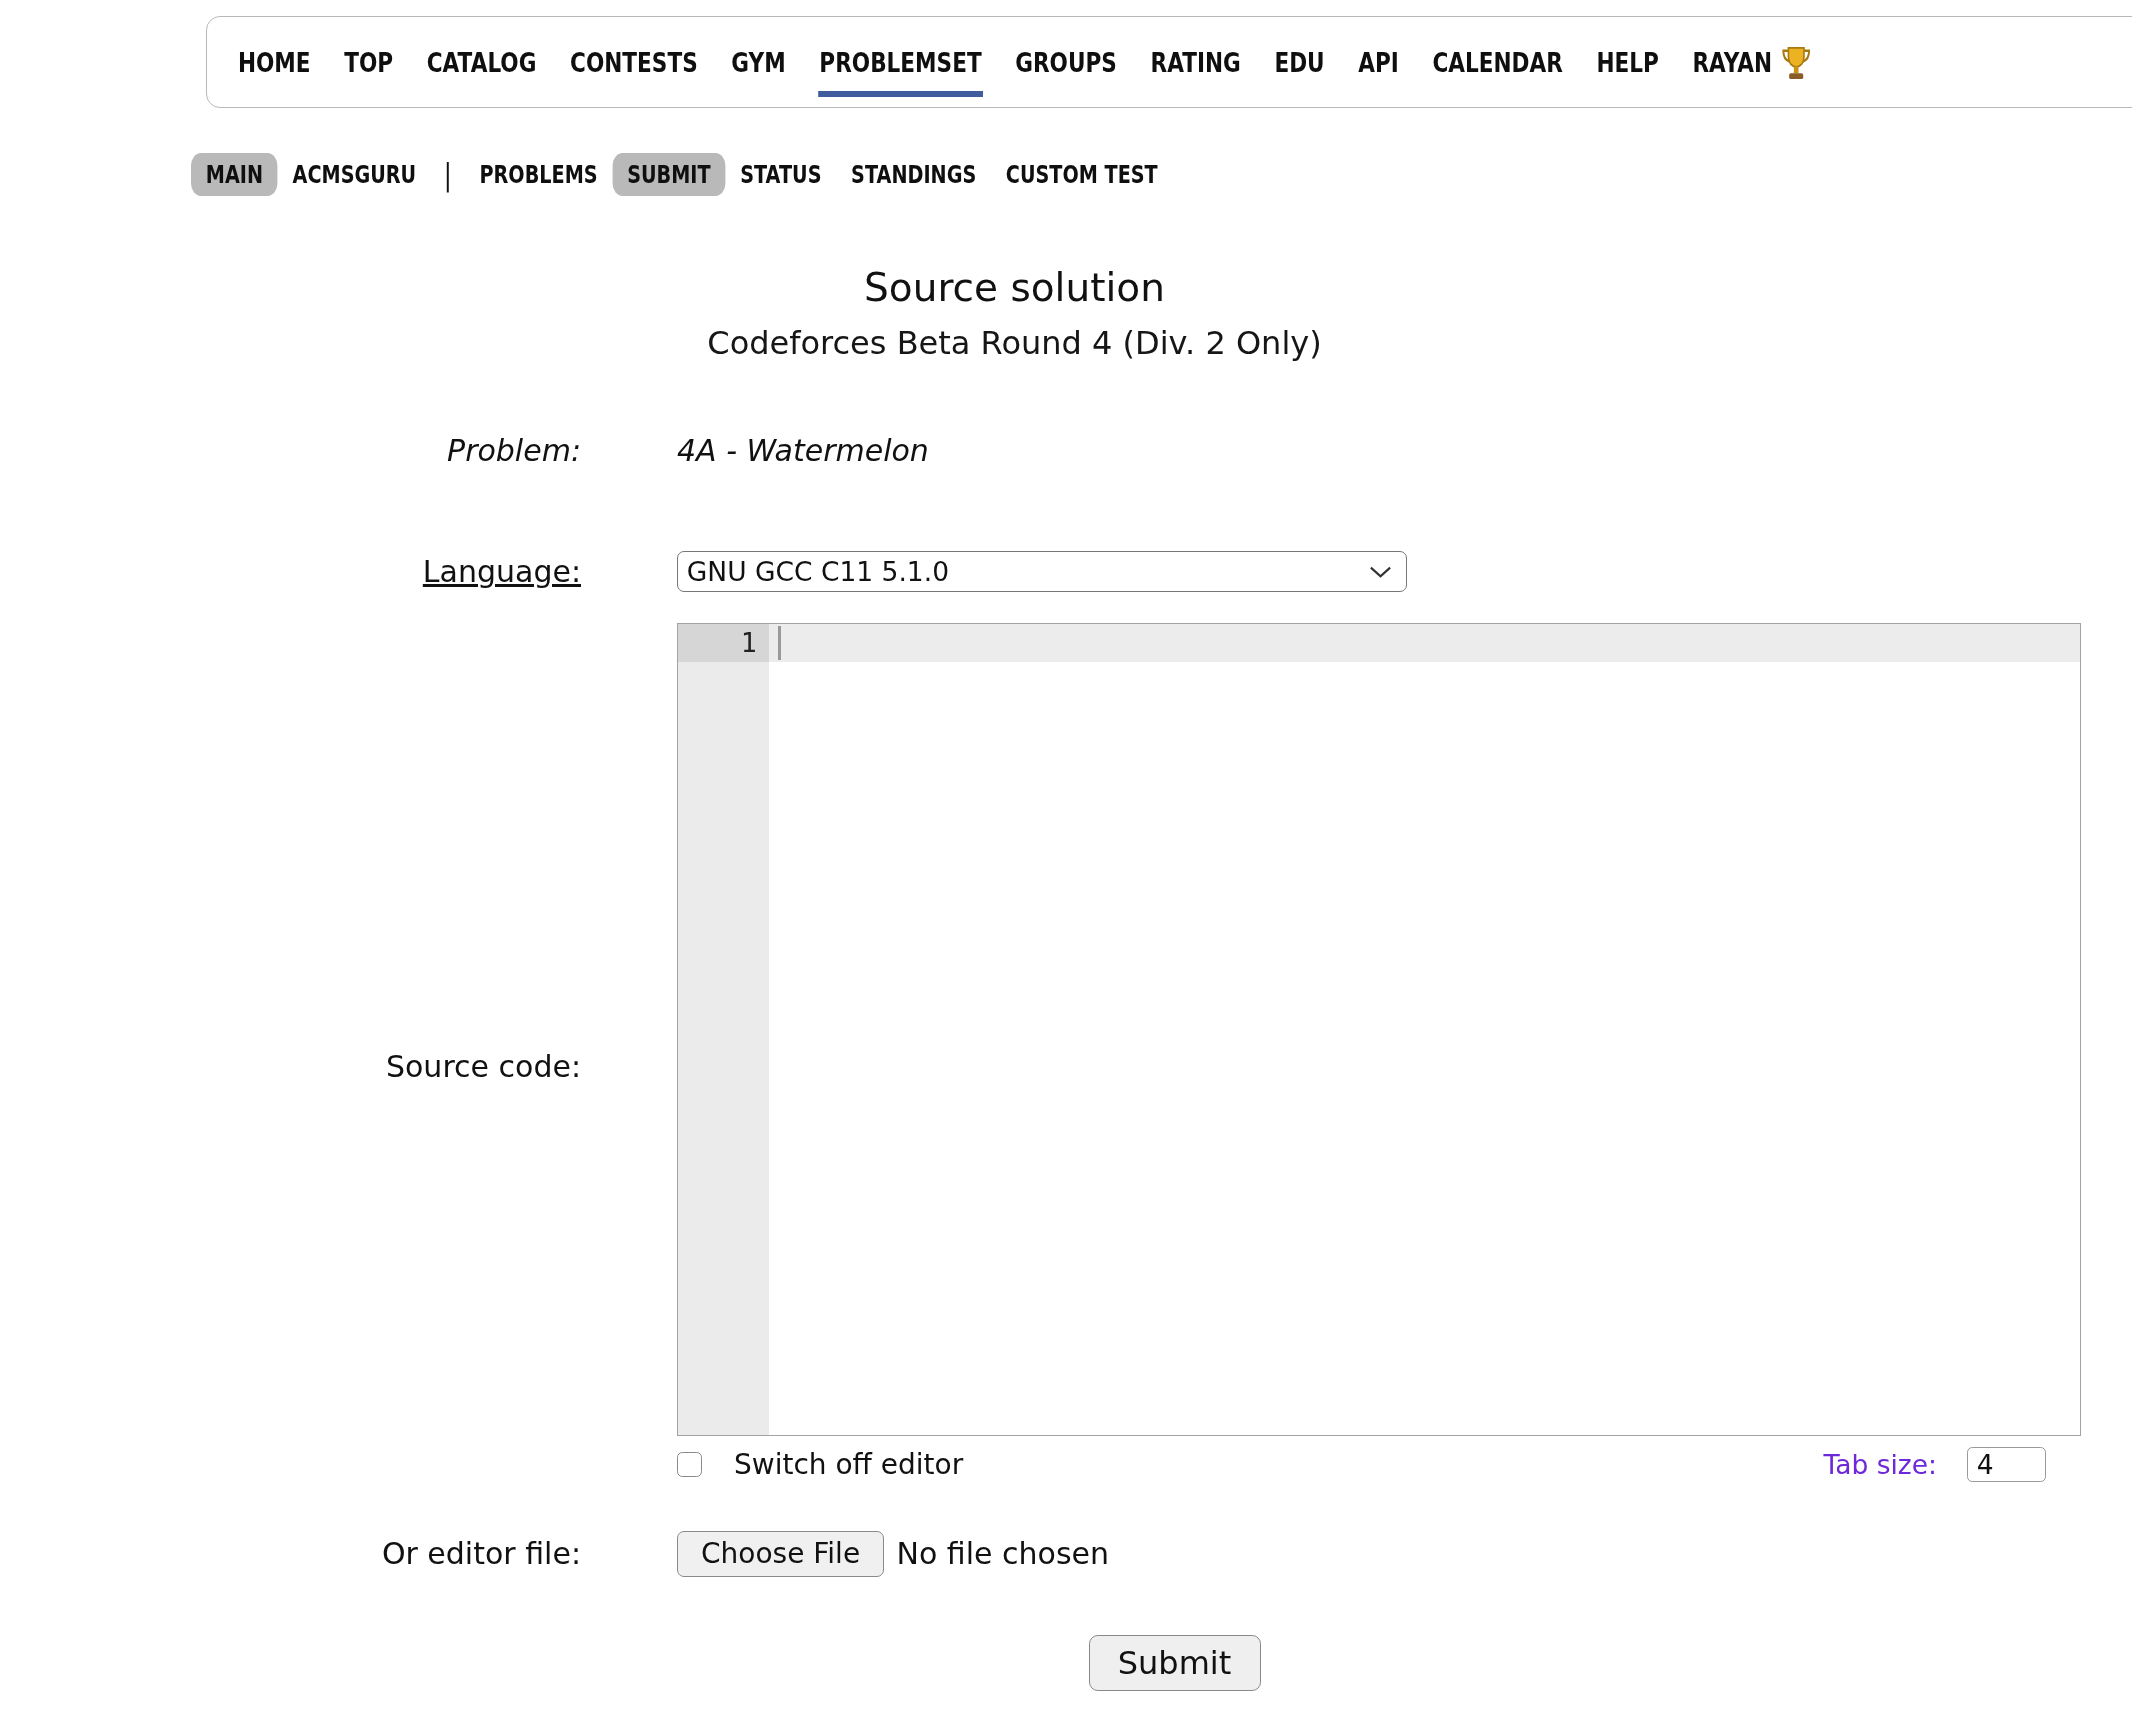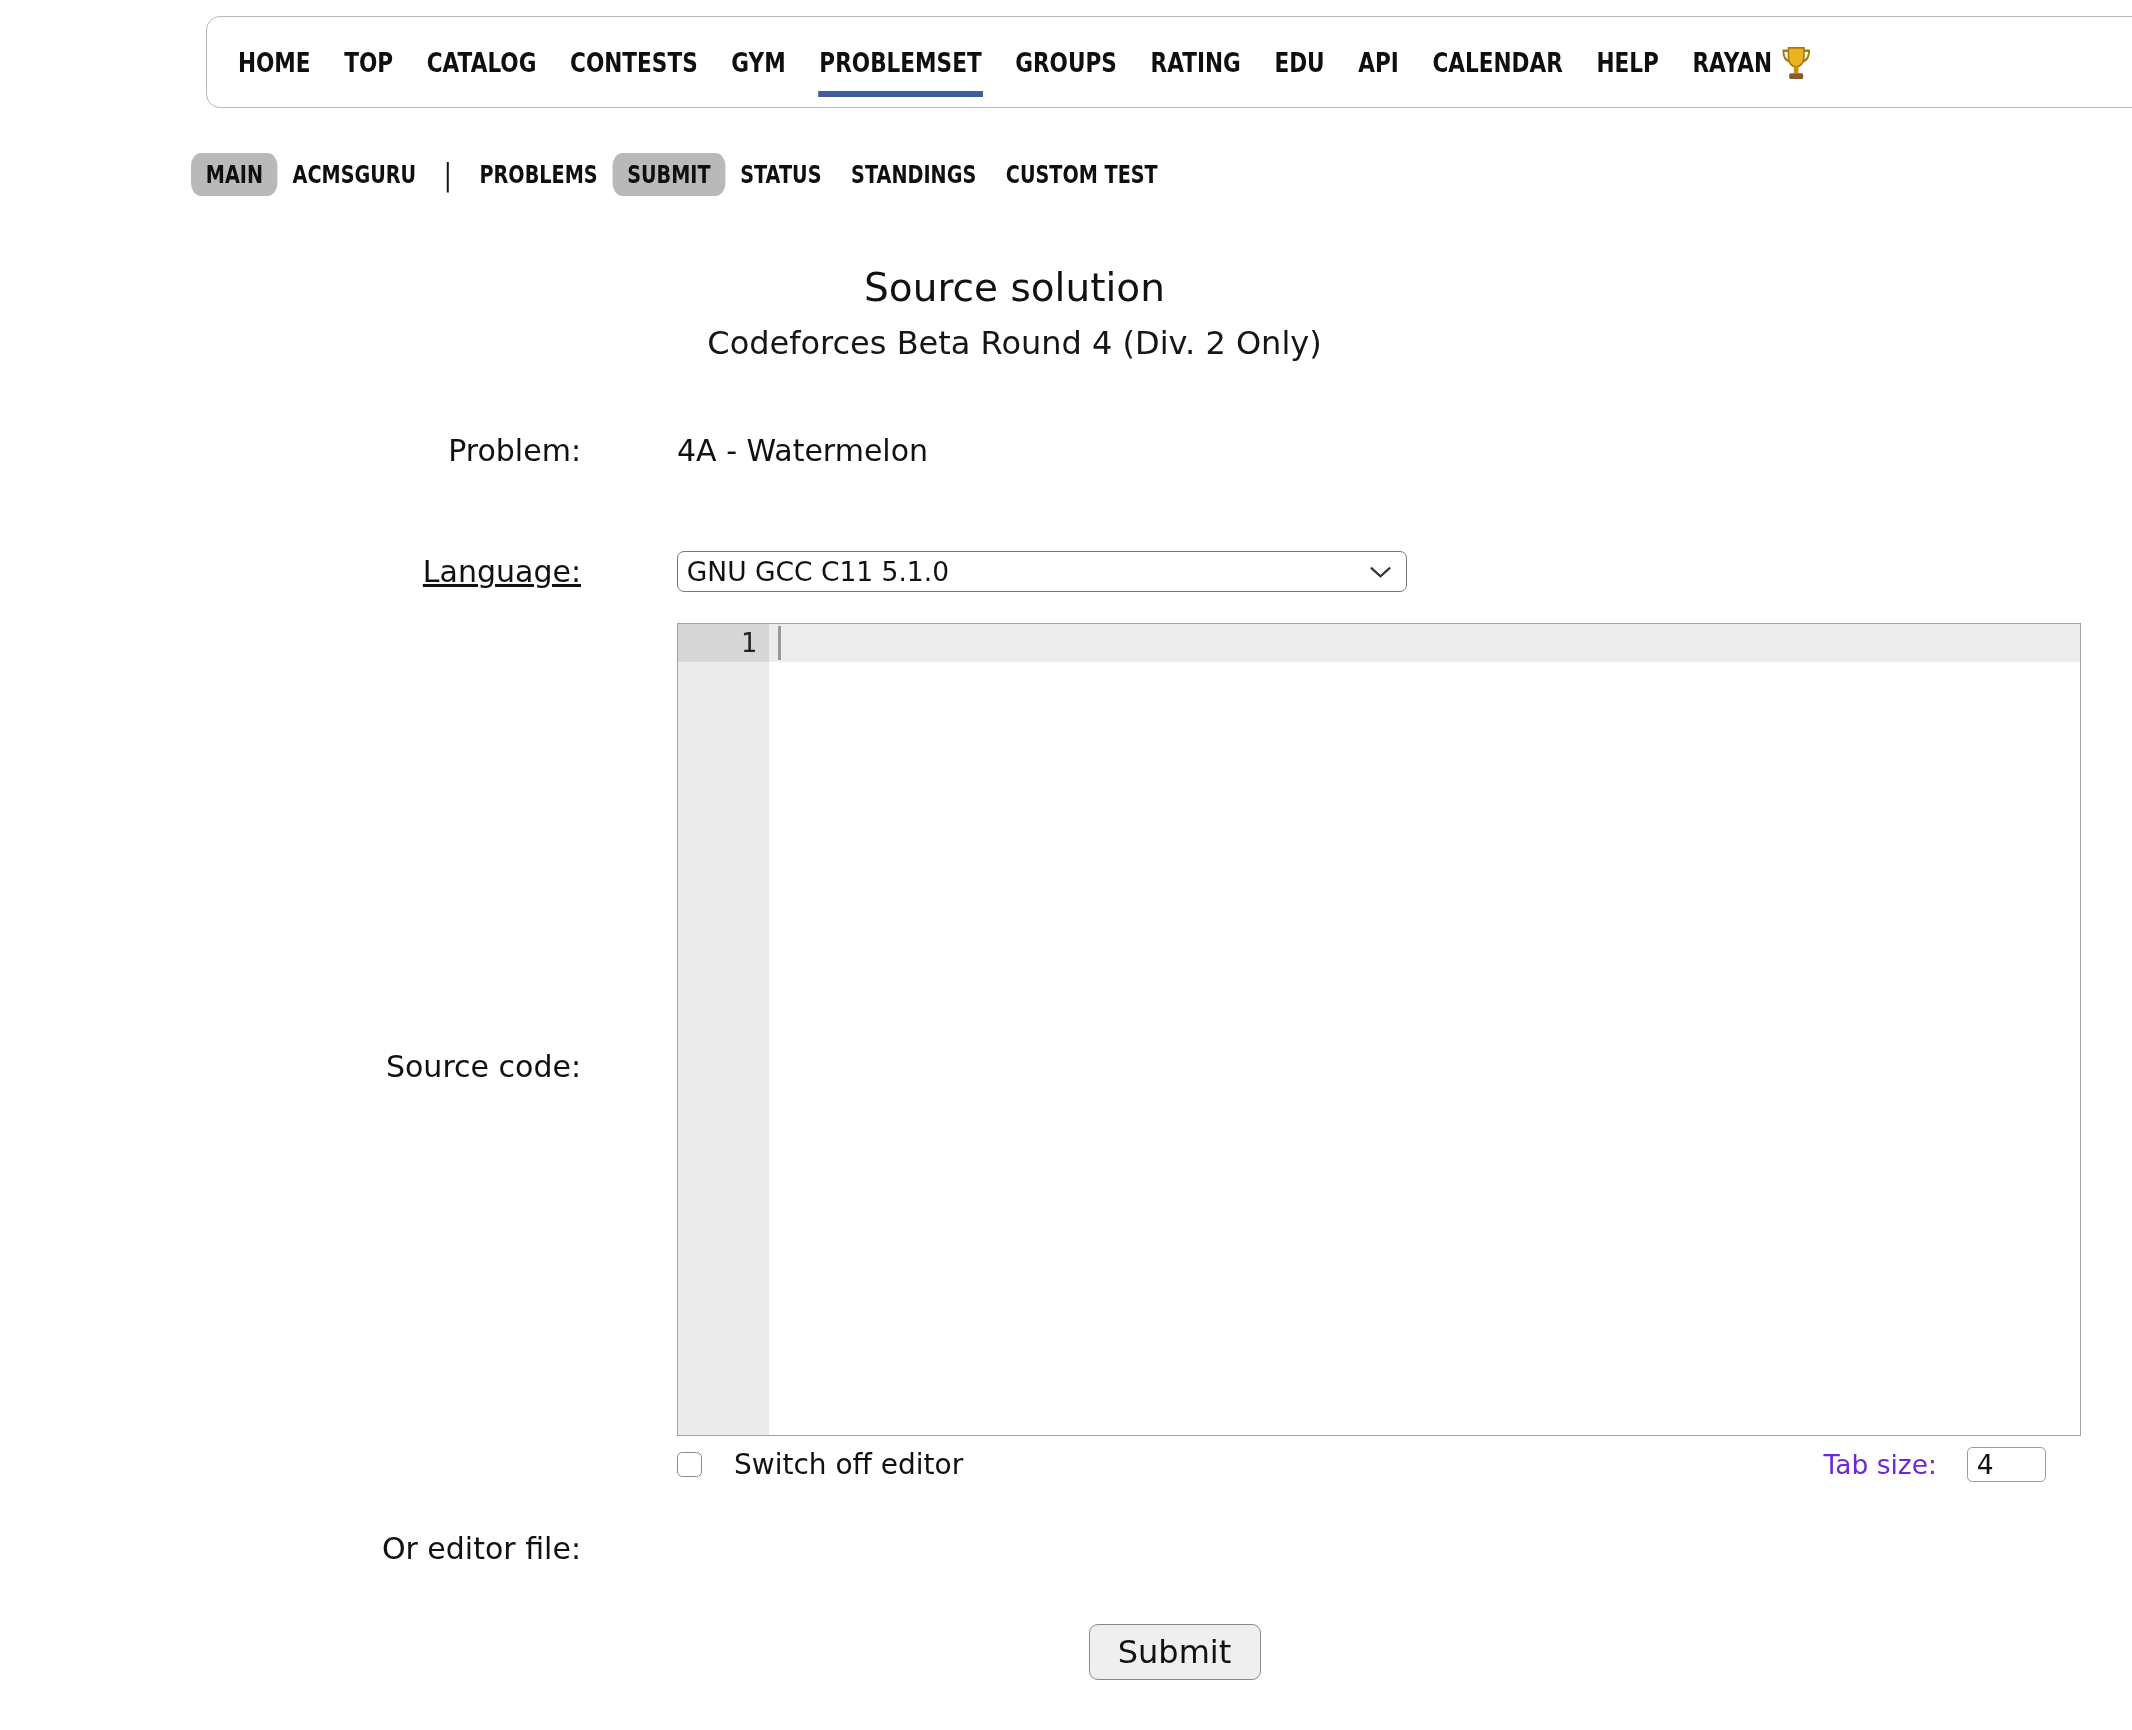--- a/index.html
+++ b/index.html
@@ -41,21 +41,21 @@
   }
   
   .content{position:absolute;left:0;top:196px;width:2132px;}
   .title-wrap{width:2029px;text-align:center;margin-top:69px;}
   .page-title{font-size:39px;font-weight:400;margin:0;color:#111;}
   .contest-name{font-size:32px;font-weight:400;margin:14px 0 0 0;color:#161616;}
   .form{margin-left:303px;width:1743px;}
   .row{display:flex;}
   .col-label{width:278px;flex:none;text-align:right;font-size:30px;color:#111;}
   .col-value{margin-left:96px;}
-  .row-problem{margin-top:71px;align-items:baseline;}
+  .row-problem{margin-top:71px;align-items:baseline;font-style:italic;}
   .row-problem .col-value{font-size:30px;}
   .row-language{margin-top:83px;align-items:center;text-decoration:underline;}
   .select-wrap{
     position:relative;width:730px;height:41px;box-sizing:border-box;
     border:1.8px solid #777;border-radius:7px;background:#fff;
   }
   .select-wrap select{
     -webkit-appearance:none;appearance:none;width:100%;height:100%;
     border:none;outline:none;background:transparent;
     font-family:"DejaVu Sans","Liberation Sans",sans-serif;
@@ -193,20 +193,24 @@
         <label class="switch-label">Switch off editor</label>
         <div class="tabsize">
           <span class="tabsize-label">Tab size:</span>
           <input class="tabsize-input" value="4" style="">
         </div>
       </div>
     </div>
 
     <div class="row row-file">
       <div class="col-label">Or editor file:</div>
+      <div class="col-value file-value">
+        <button type="button" class="choose-btn">Choose File</button>
+        <span class="no-file">No file chosen</span>
+      </div>
     </div>
 
     <div class="row row-submit">
       <button type="submit" class="submit-btn">Submit</button>
     </div>
 
   </form>
 </main>
 
 

